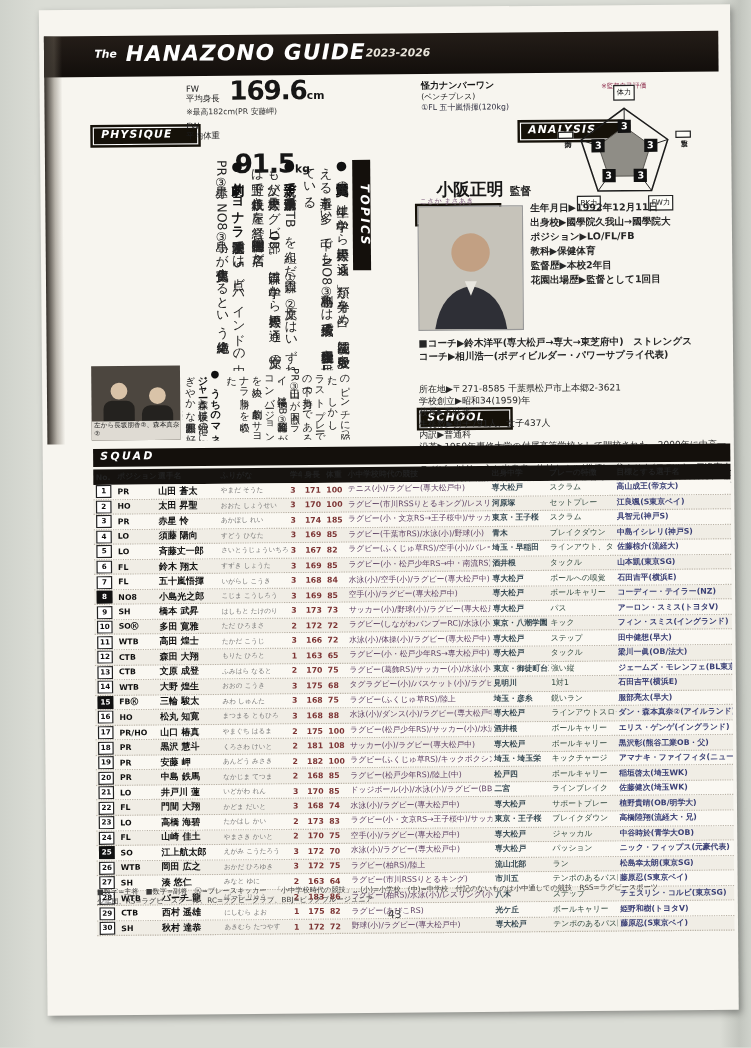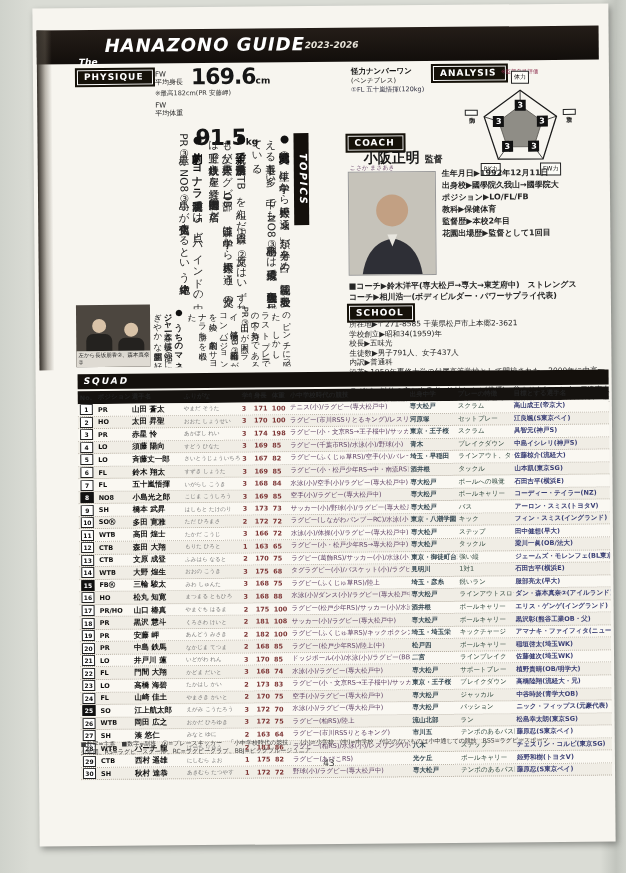--- a/index.html
+++ b/index.html
@@ -4,27 +4,27 @@
 <style>
   html,body{margin:0;padding:0;width:626px;height:873px;overflow:hidden;
     font-family:"DejaVu Sans","Liberation Sans",sans-serif;background:#d3d6cf;}
   .scan-bg{position:relative;width:626px;height:873px;background:
     linear-gradient(90deg,#cfd2cb 0,#dadcd5 30px,#dadcd5 600px,#c2c5be 616px,#cfd2cb 100%);}
   .page{position:absolute;left:36px;top:6px;width:576px;height:838px;background:#f7f5ef;
     transform:rotate(-0.5deg);box-shadow:2px 3px 6px rgba(0,0,0,.35);}
   .abs{position:absolute;}
   
   .topbar{left:4px;top:22px;width:562px;height:34px;background:linear-gradient(180deg,#241d18,#120e0b);color:#fff;}
-  .topbar .t-pre{position:absolute;left:42px;top:11px;font-size:9px;font-weight:bold;font-style:italic;margin-top:16px;}
+  .topbar .t-pre{position:absolute;left:42px;top:11px;font-size:9px;font-weight:bold;font-style:italic;}
   .topbar .t-main{position:absolute;left:68px;top:5px;font-size:18px;font-weight:bold;font-style:italic;letter-spacing:1px;}
   .topbar .t-yr{position:absolute;left:268px;top:12px;font-size:9px;font-weight:bold;font-style:italic;color:#e8e4da;}
   .gutter{left:4px;top:22px;width:15px;height:340px;background:linear-gradient(90deg,#35302a,rgba(110,102,90,.45) 55%,rgba(120,110,95,0));}
   
-  .tag{background:#151109;color:#fff;font-weight:bold;font-size:9px;
-    padding:1px 8px 2px 6px;border:1px solid #fff;outline:2px solid #151109;letter-spacing:1px;}
+  .tag{background:#151109;color:#fff;font-weight:bold;font-style:italic;font-size:9px;
+    padding:1px 20px 2px 6px;border:1px solid #fff;outline:2px solid #151109;letter-spacing:1px;margin-top:36px;}
   
   .ph-label{font-size:7px;font-weight:normal;color:#1c1c1c;line-height:8px;}
   .ph-value{font-size:22px;font-weight:bold;color:#161616;letter-spacing:-1px;}
   .ph-unit{font-size:9px;font-weight:bold;letter-spacing:0;}
   .ph-note{font-size:6.5px;color:#333;}
   .mini-title{font-size:7.5px;font-weight:bold;color:#141414;}
   .mini-sub{font-size:6.5px;color:#222;}
   .mini-item{font-size:6.5px;color:#2c2c3e;line-height:9px;}
   .an-note{font-size:5.5px;color:#8c2a4a;}
   
@@ -247,21 +247,21 @@
             <span class="c feat">セットプレー</span>
             <span class="c idol">江良颯(S東京ベイ)</span>
           </div>
           <div class="sgrid srow">
             <span class="c no"><b class="nobox">3</b></span>
             <span class="c pos">PR</span>
             <span class="c name">赤星 怜</span>
             <span class="c kana">あかぼし れい</span>
             <span class="c num">3</span>
             <span class="c num">174</span>
-            <span class="c num">198</span>
+            <span class="c num">185</span>
             <span class="c hist">ラグビー(小・文京RS→王子桜中)/サッカー(小)</span>
             <span class="c jr">東京・王子桜</span>
             <span class="c feat">スクラム</span>
             <span class="c idol">具智元(神戸S)</span>
           </div>
           <div class="sgrid srow alt">
             <span class="c no"><b class="nobox">4</b></span>
             <span class="c pos">LO</span>
             <span class="c name">須藤 陽向</span>
             <span class="c kana">すどう ひなた</span>

